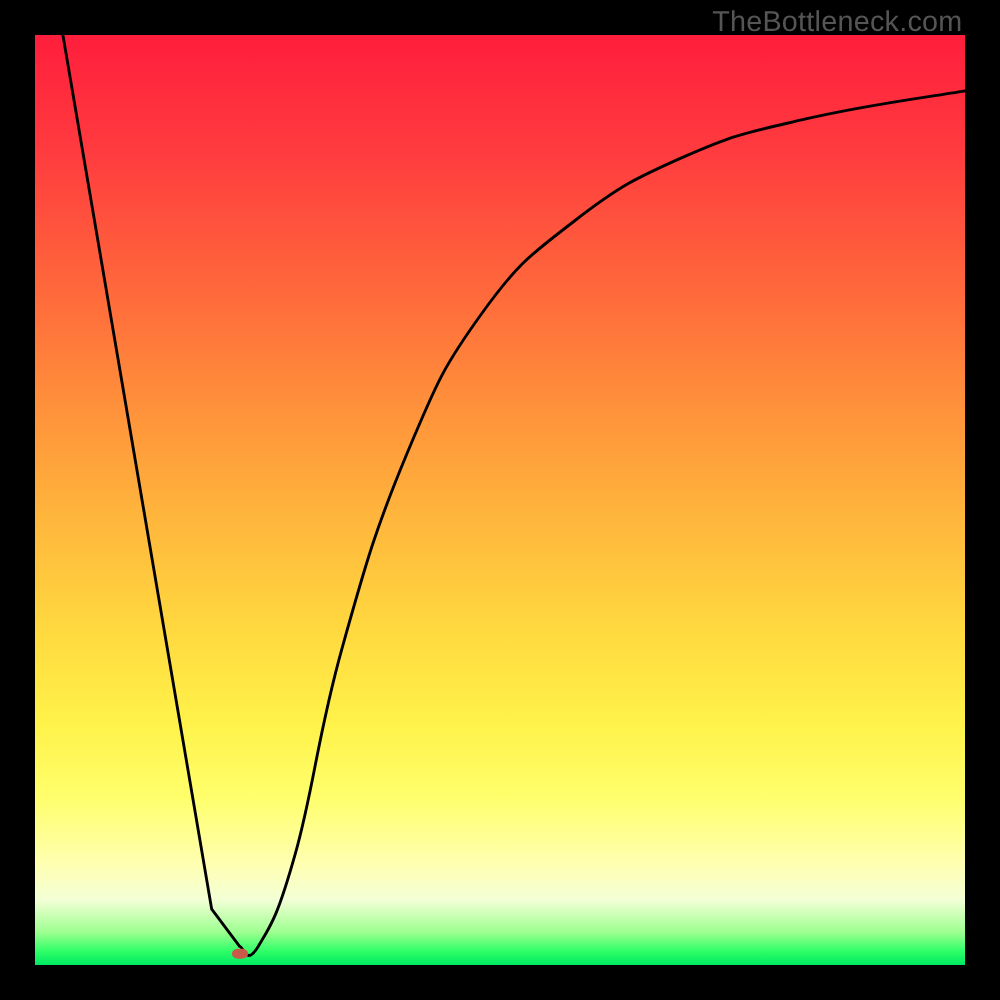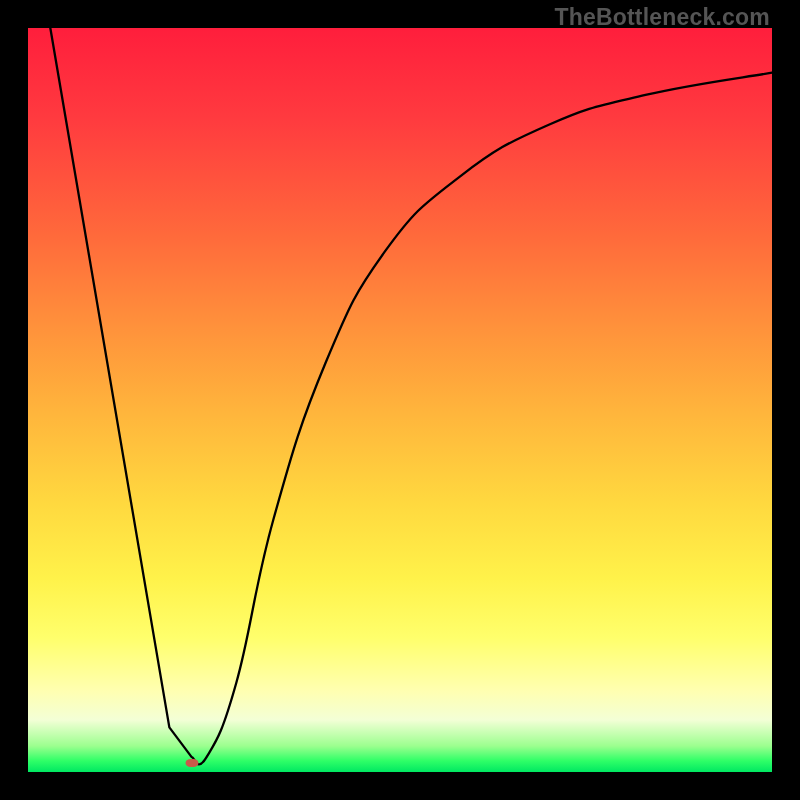--- a/index.html
+++ b/index.html
@@ -40,21 +40,21 @@
       #2fff67 98.5%,
       #00e862 100%
     );
   }
   .watermark {
     position: absolute;
     top: 4px;
     right: 30px;
     color: #555;
     font-size: 23px;
-    font-weight: 700;
+    font-weight: 400;
     letter-spacing: 0.2px;
     z-index: 5;
   }
   svg.curve {
     position: absolute;
     left: 0;
     top: 0;
     width: 744px;
     height: 744px;
     overflow: visible;

